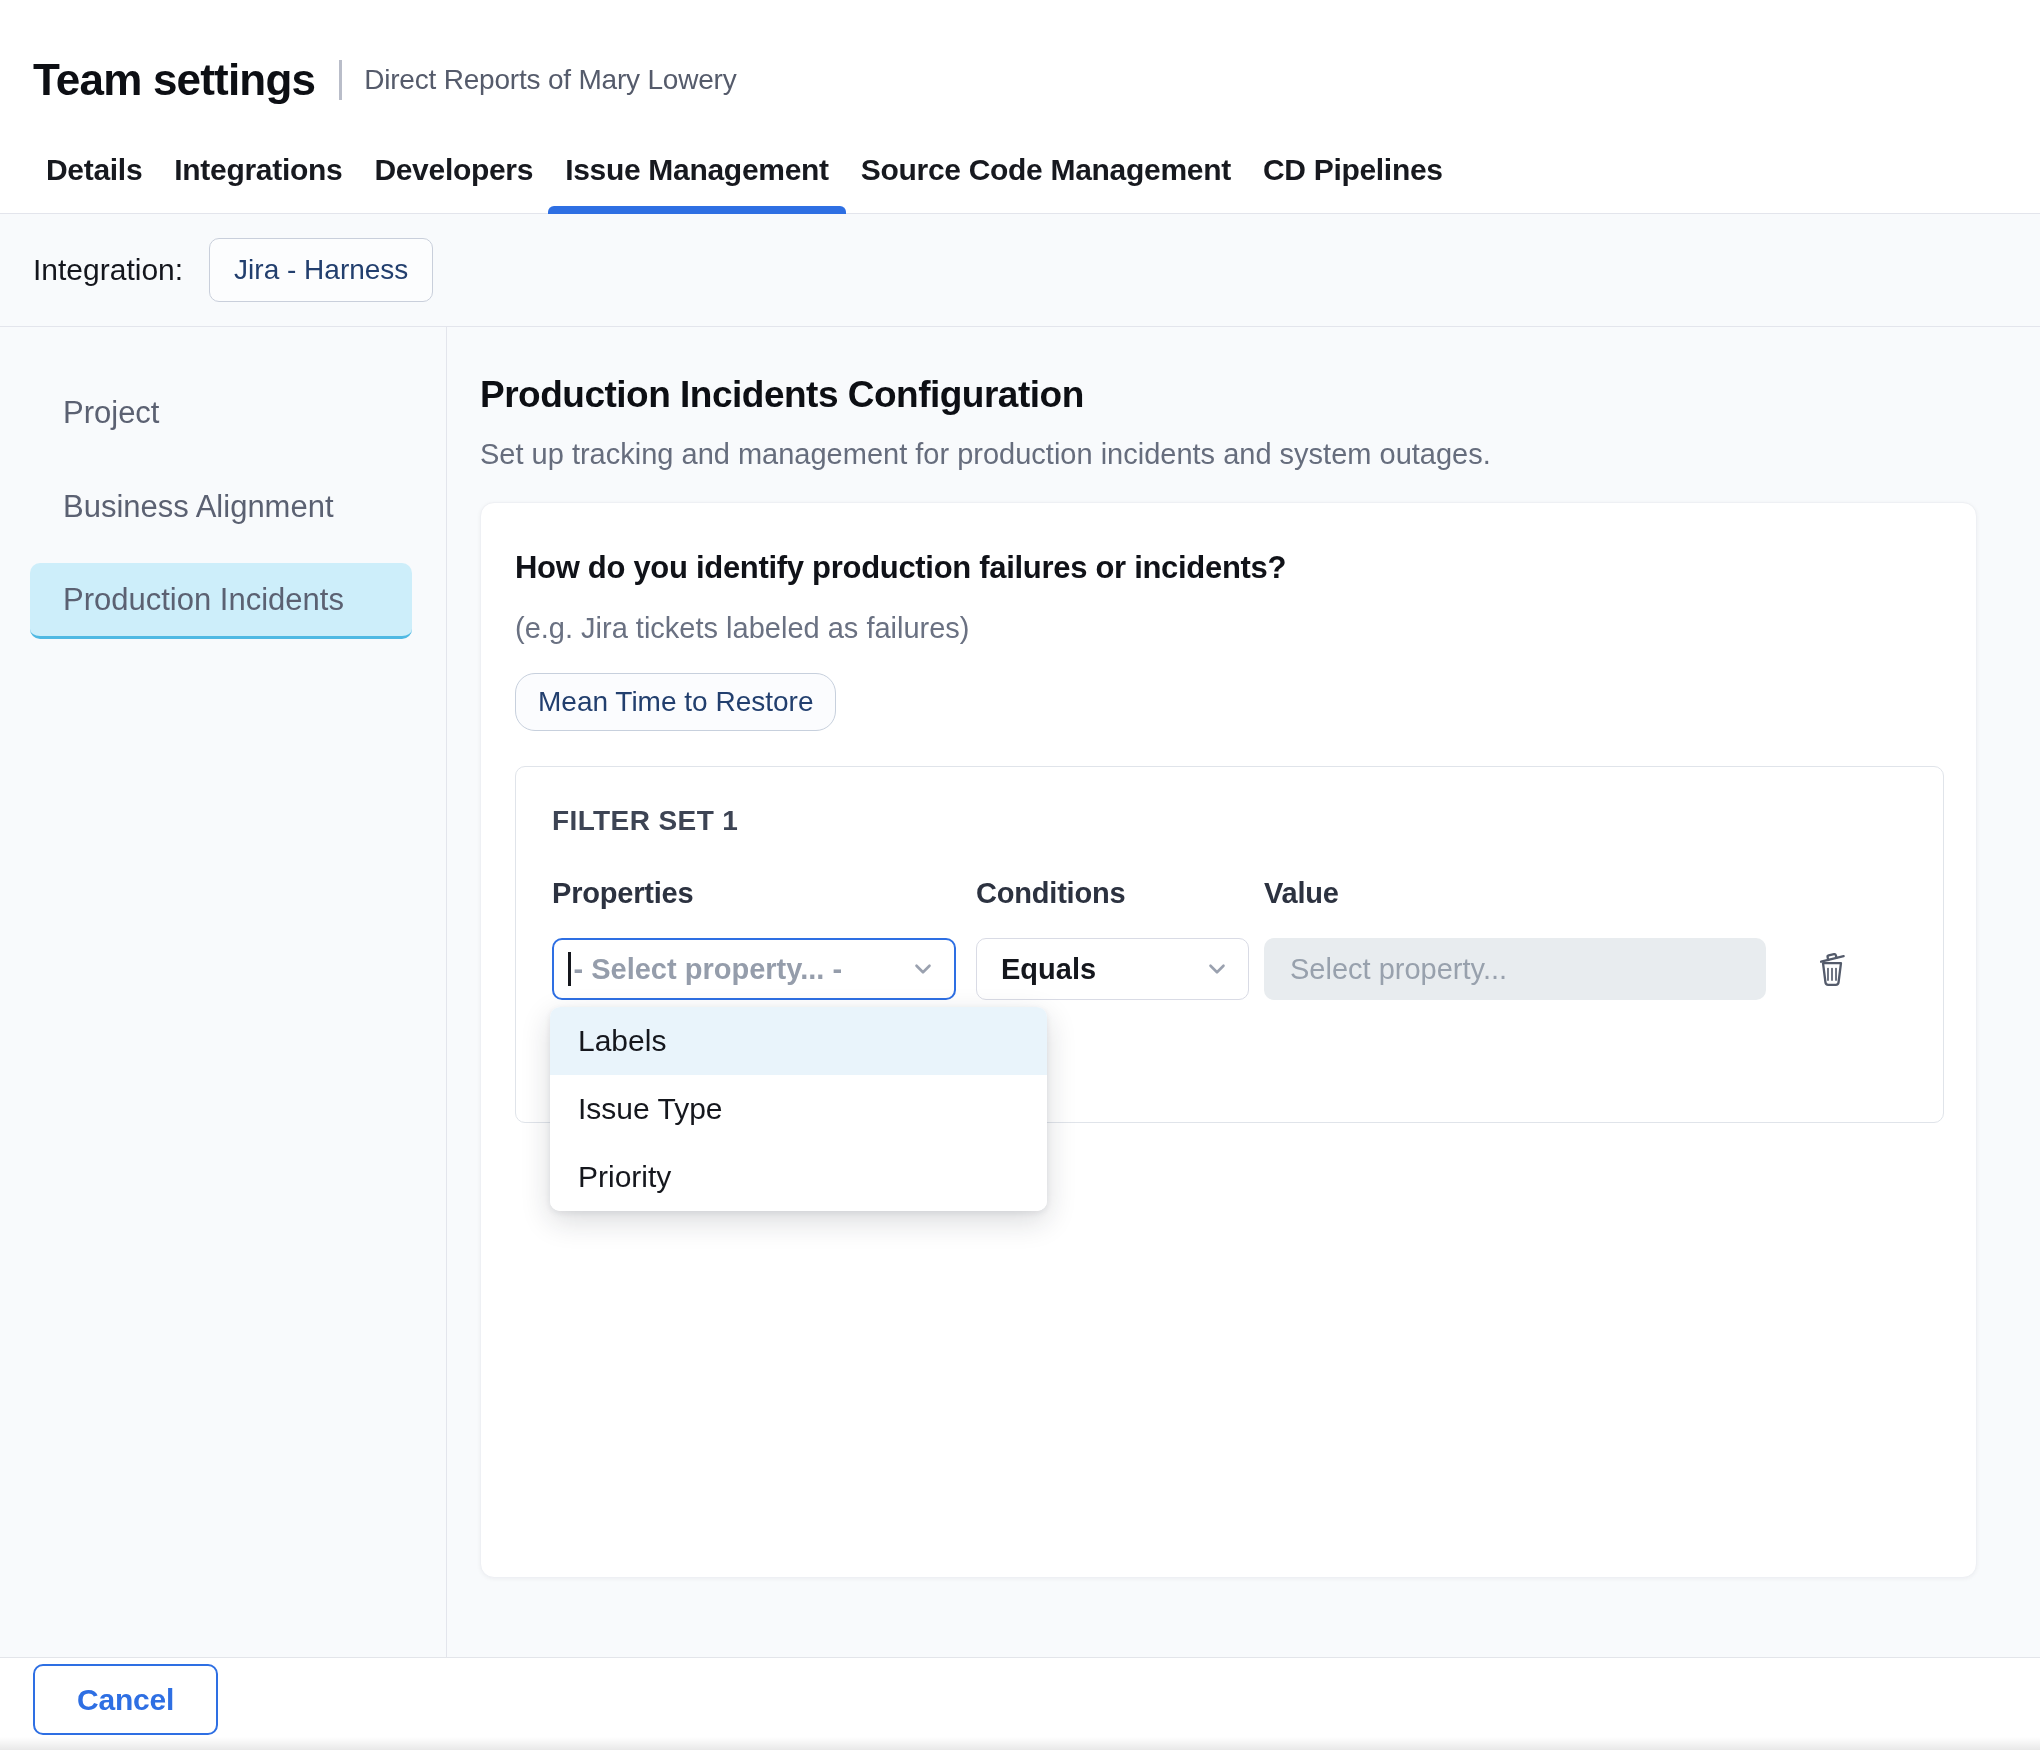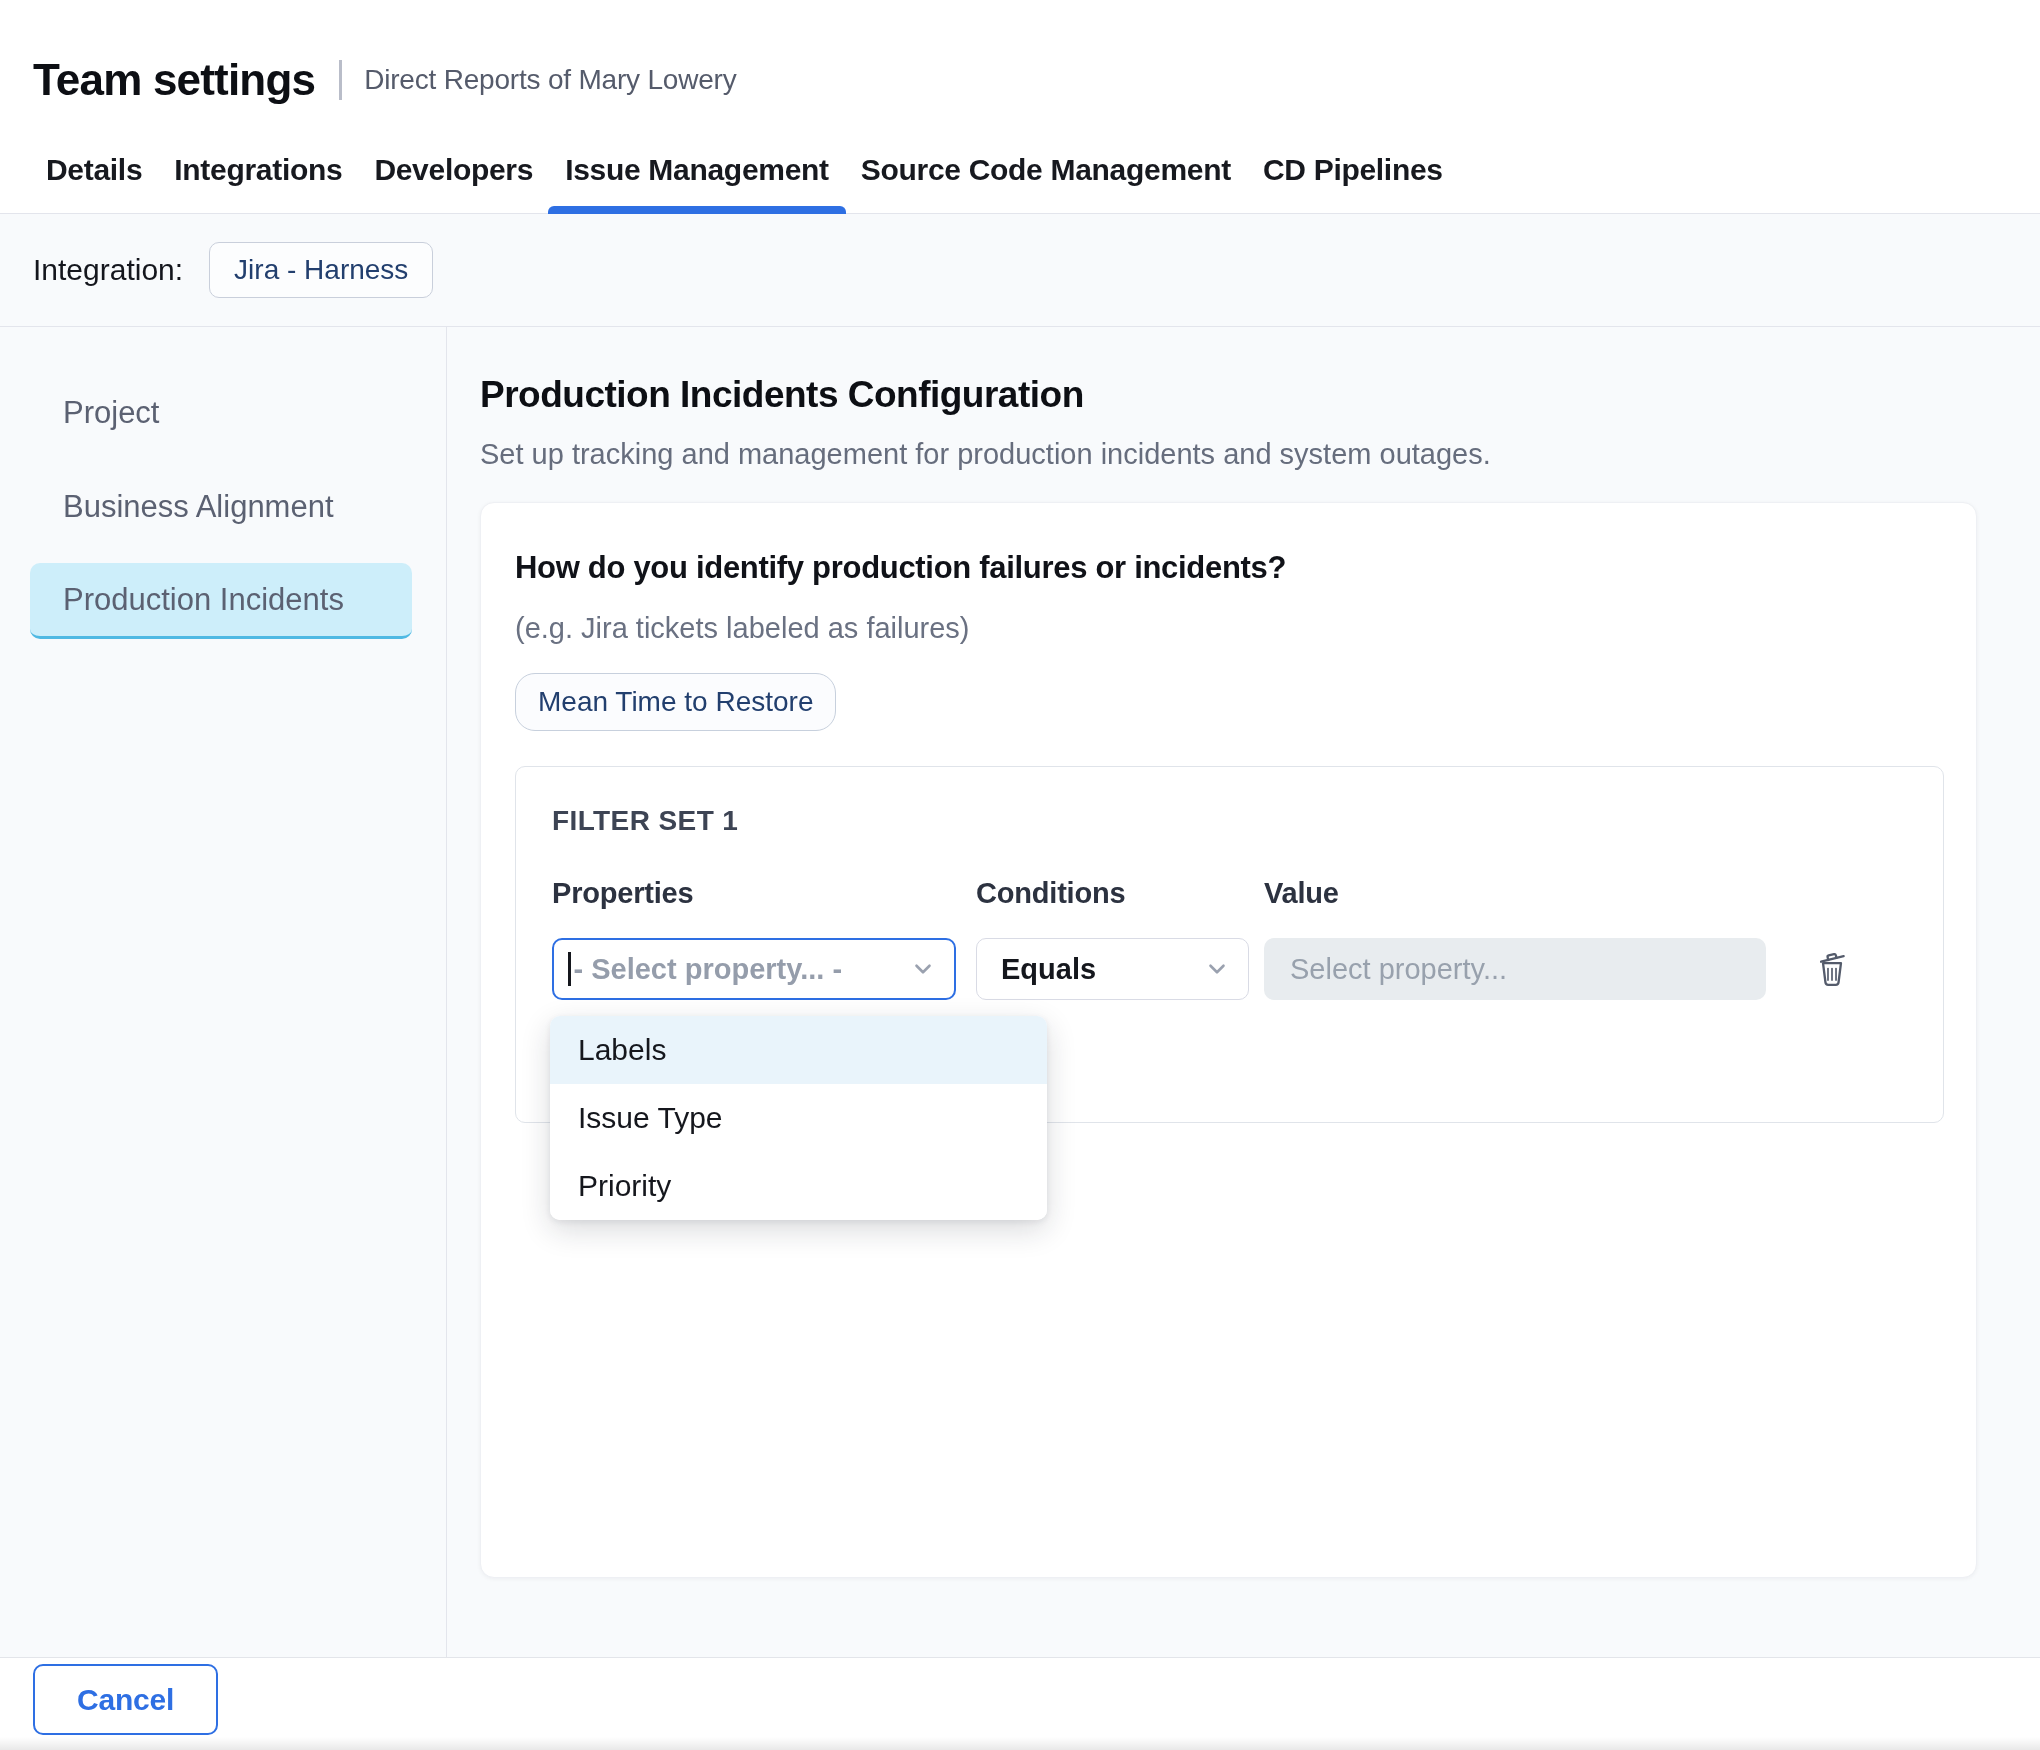--- a/index.html
+++ b/index.html
@@ -72,21 +72,21 @@
     height:113px;
     background:#f8fafc;
     border-bottom:1px solid #e3e5ec;
     display:flex;
     align-items:center;
     padding-left:33px;
   }
   .integration-label { font-size:30px; color:#14161d; }
   .integration-chip {
     margin-left:26px;
-    height:56px;
+    height:64px;
     padding:0 24px;
     display:flex; align-items:center;
     background:#fcfdfe;
     border:1px solid #c9cfdb;
     border-radius:10px;
     font-size:28px;
     color:#223f6e;
     cursor:pointer;
   }
 
@@ -254,21 +254,21 @@
     width:40px; height:44px;
     background:none; border:none;
     cursor:pointer;
     display:flex; align-items:center; justify-content:center;
   }
 
   
   .dropdown-menu {
     position:absolute;
     left:34px;
-    top:249px;
+    top:240px;
     width:497px;
     background:#ffffff;
     border-radius:10px;
     box-shadow:0 10px 30px rgba(22,30,45,0.16), 0 2px 6px rgba(22,30,45,0.08);
     z-index:20;
     overflow:hidden;
   }
   .dropdown-item {
     height:68px;
     display:flex;

